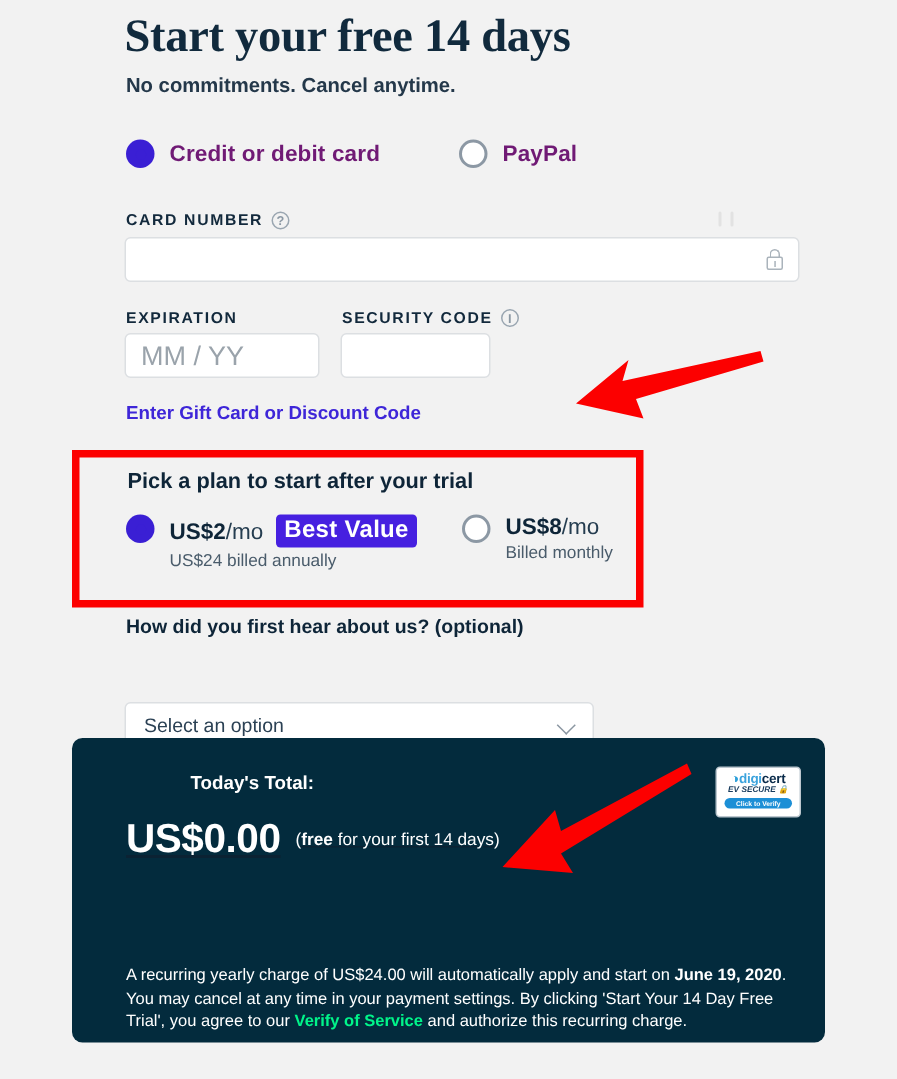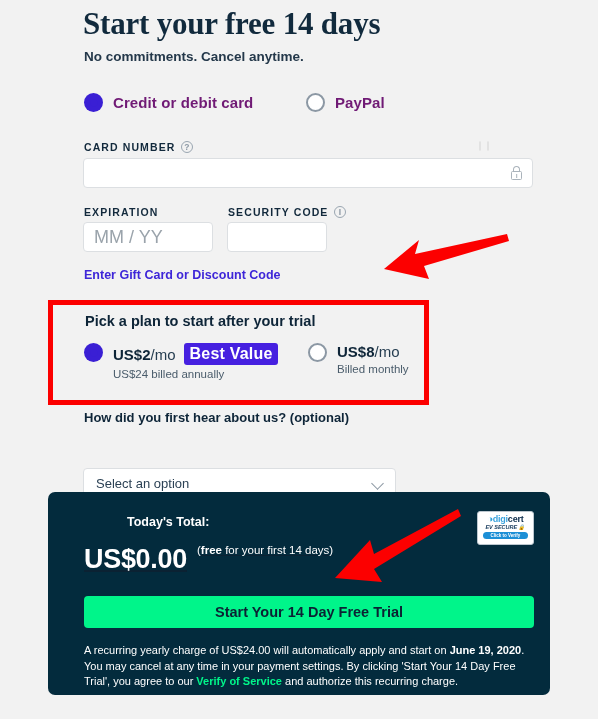--- a/index.html
+++ b/index.html
@@ -157,21 +157,21 @@
 
   
   .panel {
     position: absolute; left: 48px; top: 492px; width: 502px; height: 203px;
     background: #032b3d; border-radius: 7px;
   }
   .today-label {
     position: absolute; left: 84px; top: 515px;
     font-size: 12.5px; font-weight: 700; color: #fff; margin-left: 43px;
   }
-  .total-row { position: absolute; left: 84px; top: 544px; display: flex; align-items: flex-start; gap: 10px; text-decoration: underline; }
+  .total-row { position: absolute; left: 84px; top: 544px; display: flex; align-items: center; gap: 10px; text-decoration: underline; }
   .total-amt { font-size: 27px; font-weight: 700; color: #fff; letter-spacing: -.3px; }
   .total-note { font-size: 11.5px; color: #fff; }
   .total-note b { font-weight: 700; }
 
   .digicert {
     position: absolute; left: 477px; top: 511px; width: 57px; height: 34px;
     background: #fff; border: 1px solid #bcc7cf; border-radius: 3px;
     padding: 2px 2px 1px; text-align: center; overflow: hidden;
   }
   .dc-top { font-size: 9px; font-weight: 700; color: #0a2b4a; line-height: 10px; letter-spacing: -.2px; }
@@ -298,21 +298,20 @@
   </div>
 
   <div class="digicert">
     <div class="dc-top">
       <span class="dc-mark">◑</span><span class="dc-light">digi</span><span>cert</span>
     </div>
     <div class="dc-mid"><span>EV SECURE</span> <span>🔒</span></div>
     <div class="dc-bar">Click to Verify</div>
   </div>
 
-  <button class="cta">Start Your 14 Day Free Trial</button>
 
   <div class="fineprint">
     <span>A recurring yearly charge of US$24.00 will automatically apply and start on </span><b>June 19, 2020</b><span>. You may cancel at any time in your payment settings. By clicking 'Start Your 14 Day Free Trial', you agree to our </span><span class="tos">Verify of Service</span><span> and authorize this recurring charge.</span>
   </div>
 
   <svg class="arrow arrow1" width="130" height="50" viewBox="0 0 130 50">
     <path d="M126 2 L34 22 L38 8 L3 37 L48 47 L43 34 L128 9 Z" fill="#fc0000"></path>
   </svg>
   <svg class="arrow arrow2" width="130" height="86" viewBox="0 0 130 86">
     <path d="M126 3 L42 48 L38 34 L3 72 L50 76 L42 63 L129 10 Z" fill="#fc0000"></path>

